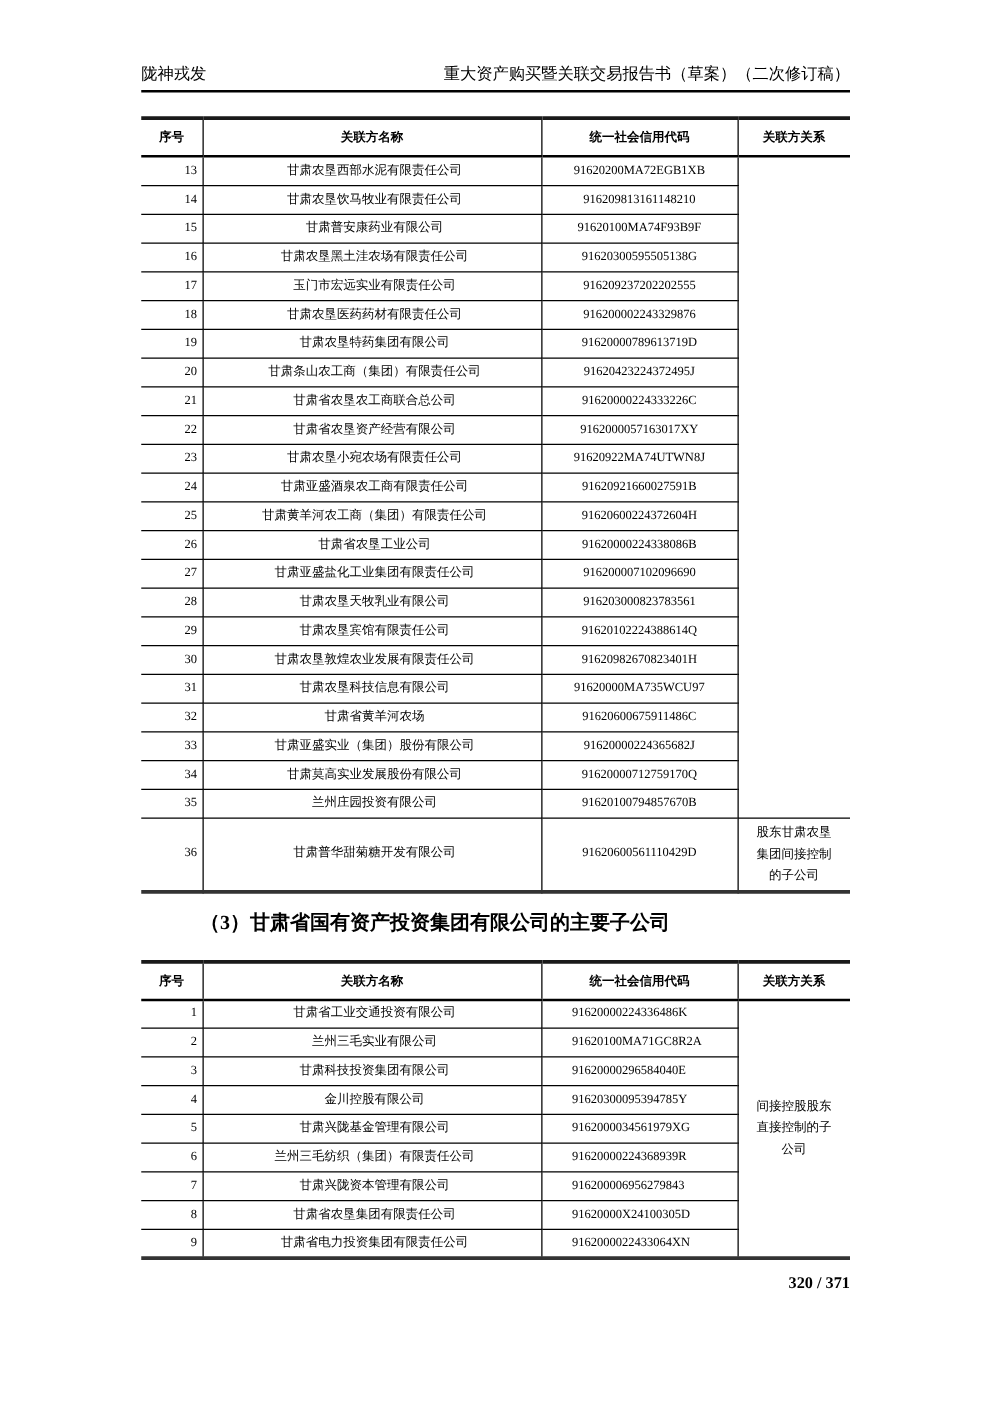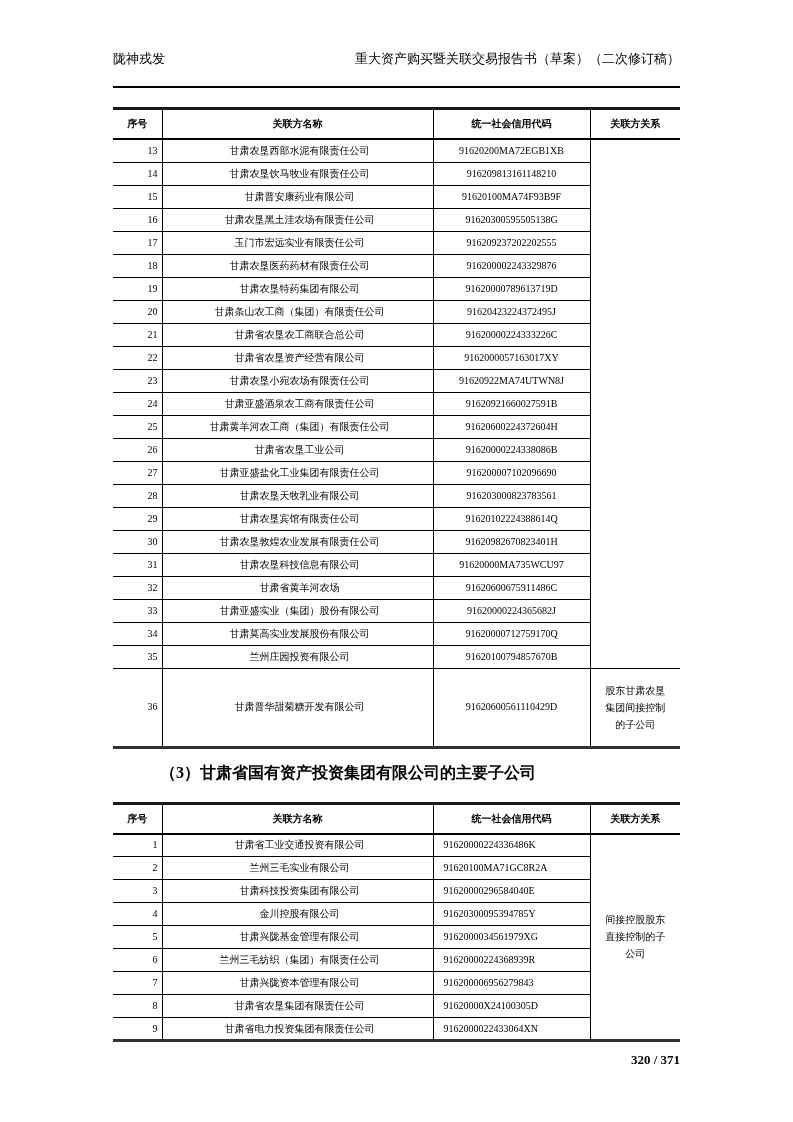--- a/index.html
+++ b/index.html
@@ -11,21 +11,21 @@
     font-family:"Liberation Serif","DejaVu Serif",serif;
     overflow:hidden;
     box-sizing:border-box;
     padding:50px 113px 0 113px;
   }
   
   .doc-header{
     display:flex;justify-content:space-between;align-items:flex-end;
     font-size:13px;line-height:17px;
     border-bottom:2px solid #000;
-    padding-bottom:19px;
+    padding-bottom:5px;
   }
   
   table.reltable{
     width:567px;
     border-collapse:collapse;
     table-layout:fixed;
     font-size:10px;
     margin-top:19px;
     border-top:3px solid #1a1a1a;
     border-bottom:3px solid #333;
@@ -50,25 +50,25 @@
     line-height:16px;
     padding:2px 4px;
     vertical-align:middle;
     box-sizing:border-box;
   }
   table.reltable th:first-child, table.reltable td.no{border-left:none;}
   table.reltable th:last-child, table.reltable td.rel{border-right:none;}
   table.reltable td.no{text-align:right;}
   table.reltable td.name{text-align:center;padding-left:8px;}
   table.reltable td.code{text-align:center;margin-top:45px;}
-  table.reltable.t2 td.code{text-align:left;padding-left:10px;}
+  table.reltable.t2 td.code{text-align:left;padding-left:24px;}
   table.reltable td.rel{
     text-align:center;
     vertical-align:middle;
-    padding:13px 10px;
+    padding:3px 10px;
     line-height:17px;
   }
   
   .section-heading{
     margin:14px 0 0 47px;
     font-size:16px;
     font-weight:bold;
     line-height:20px;
   }
   

